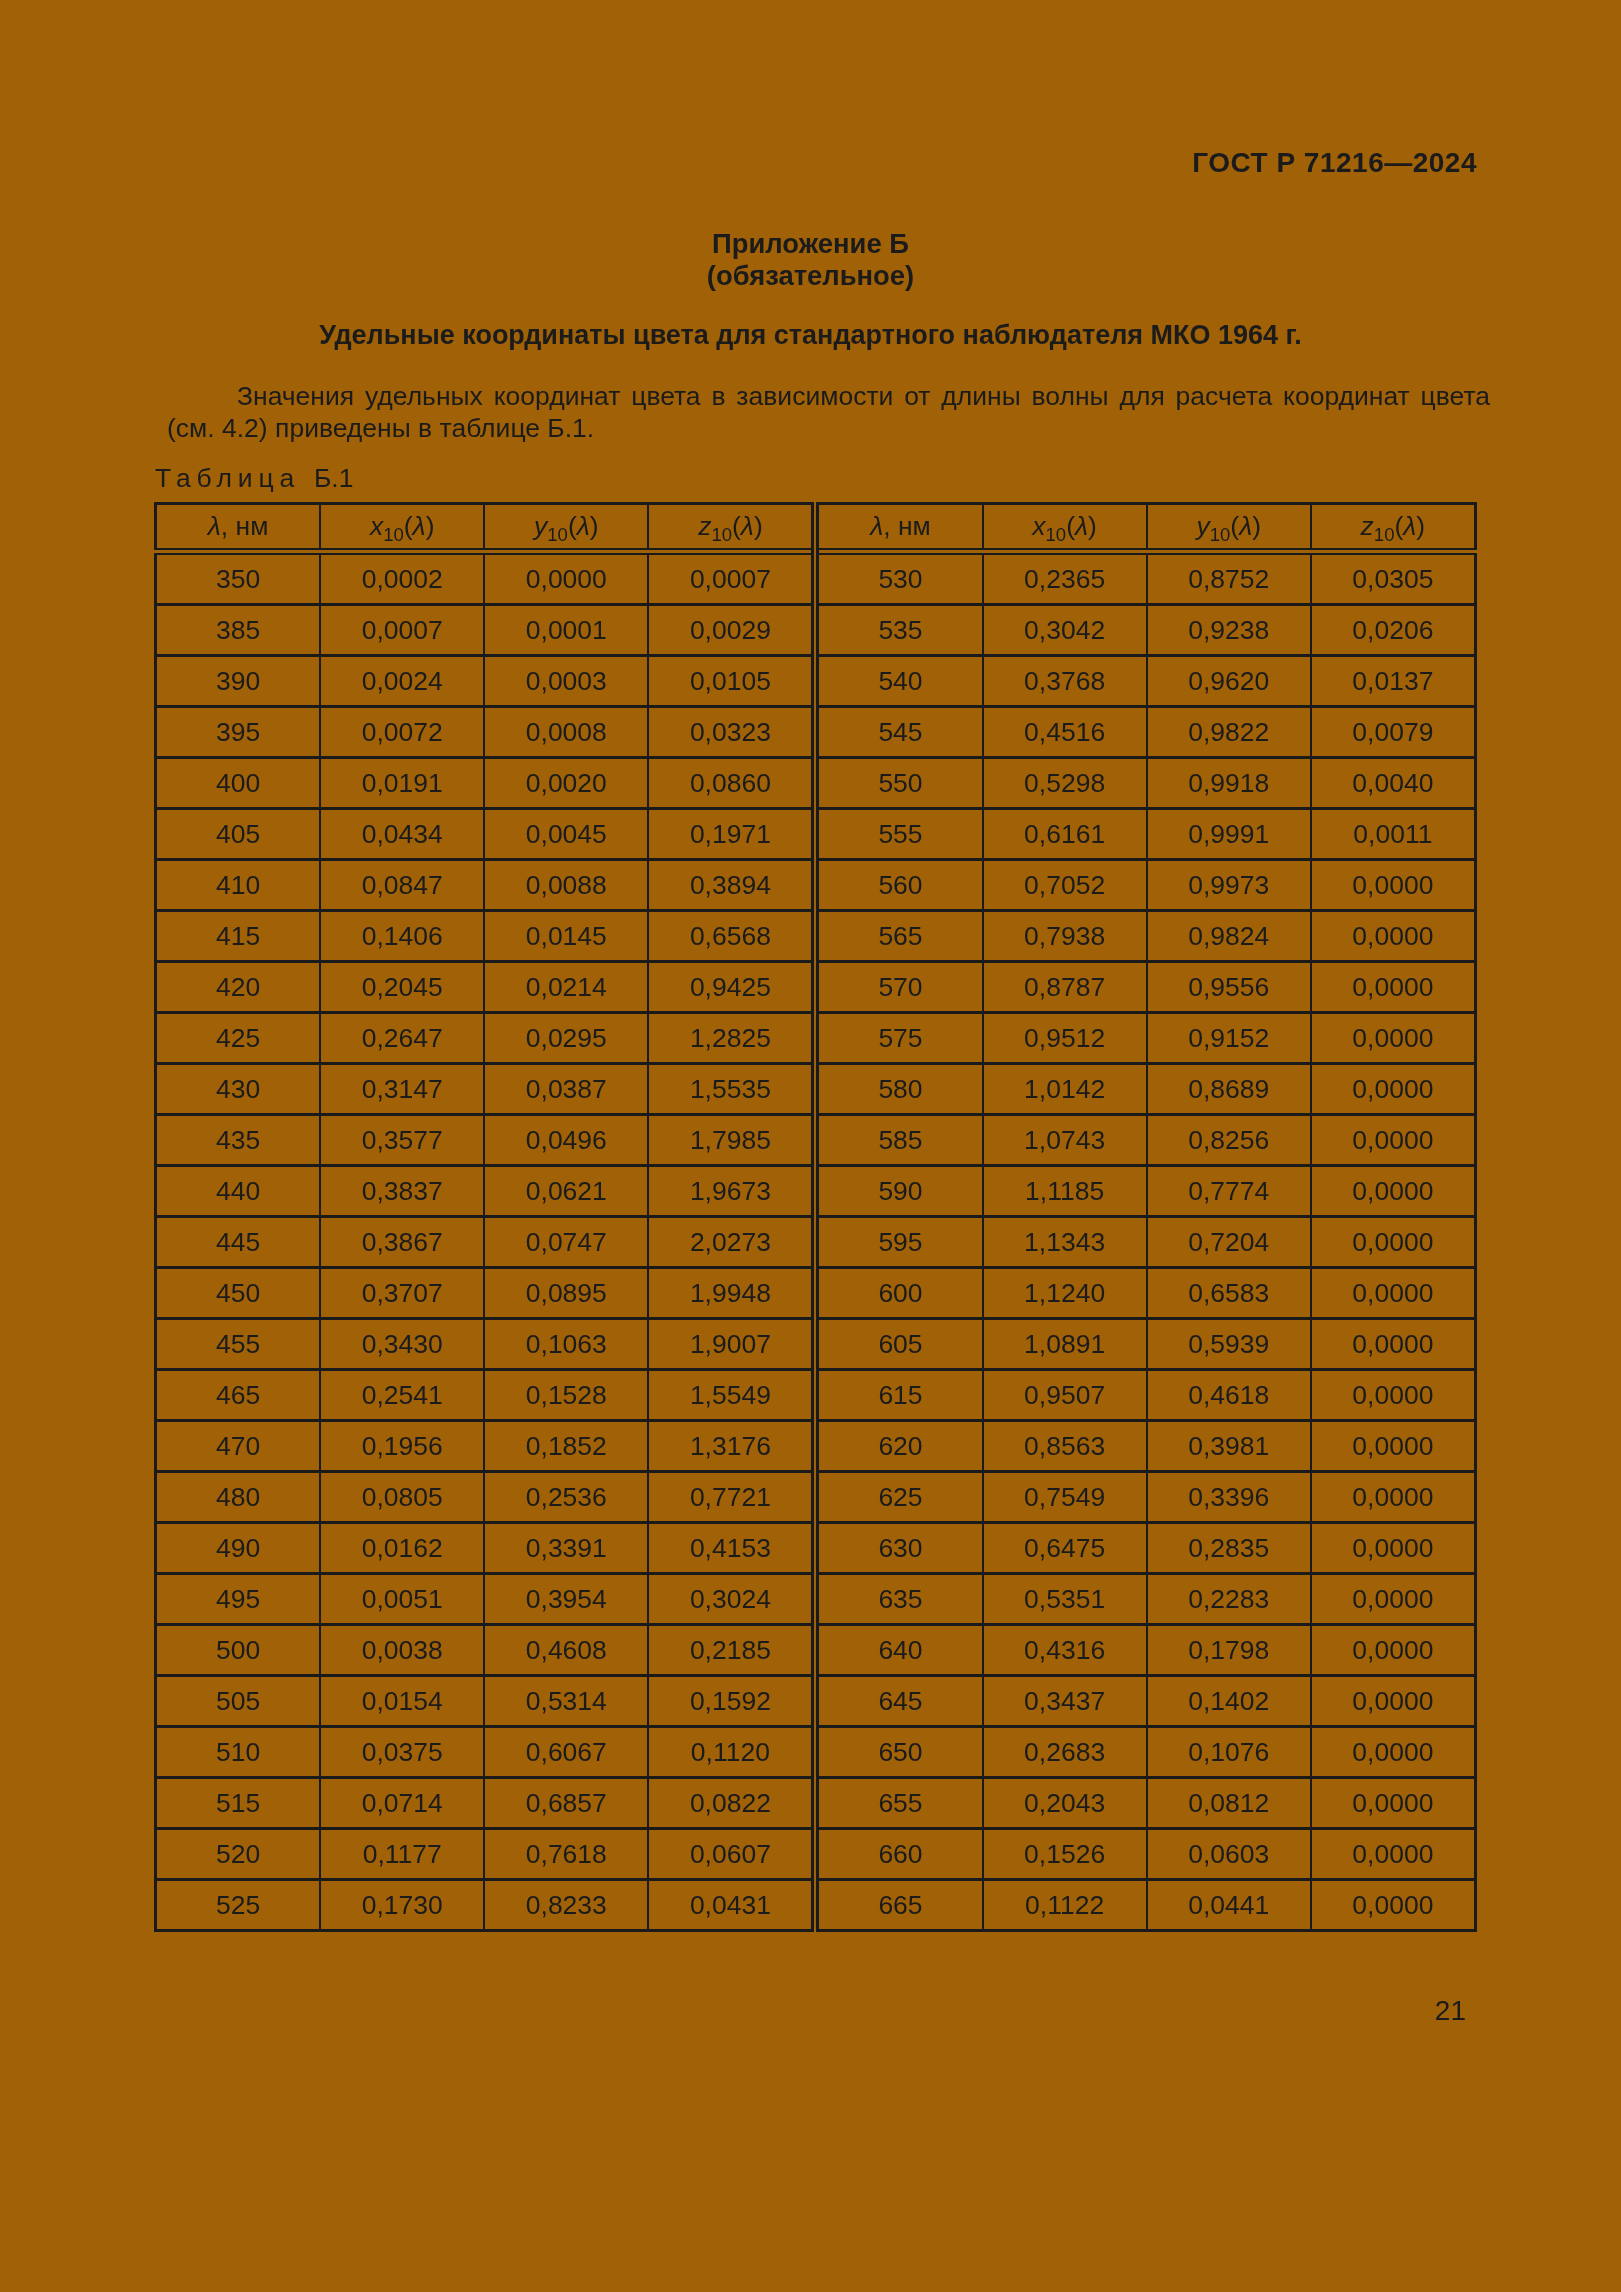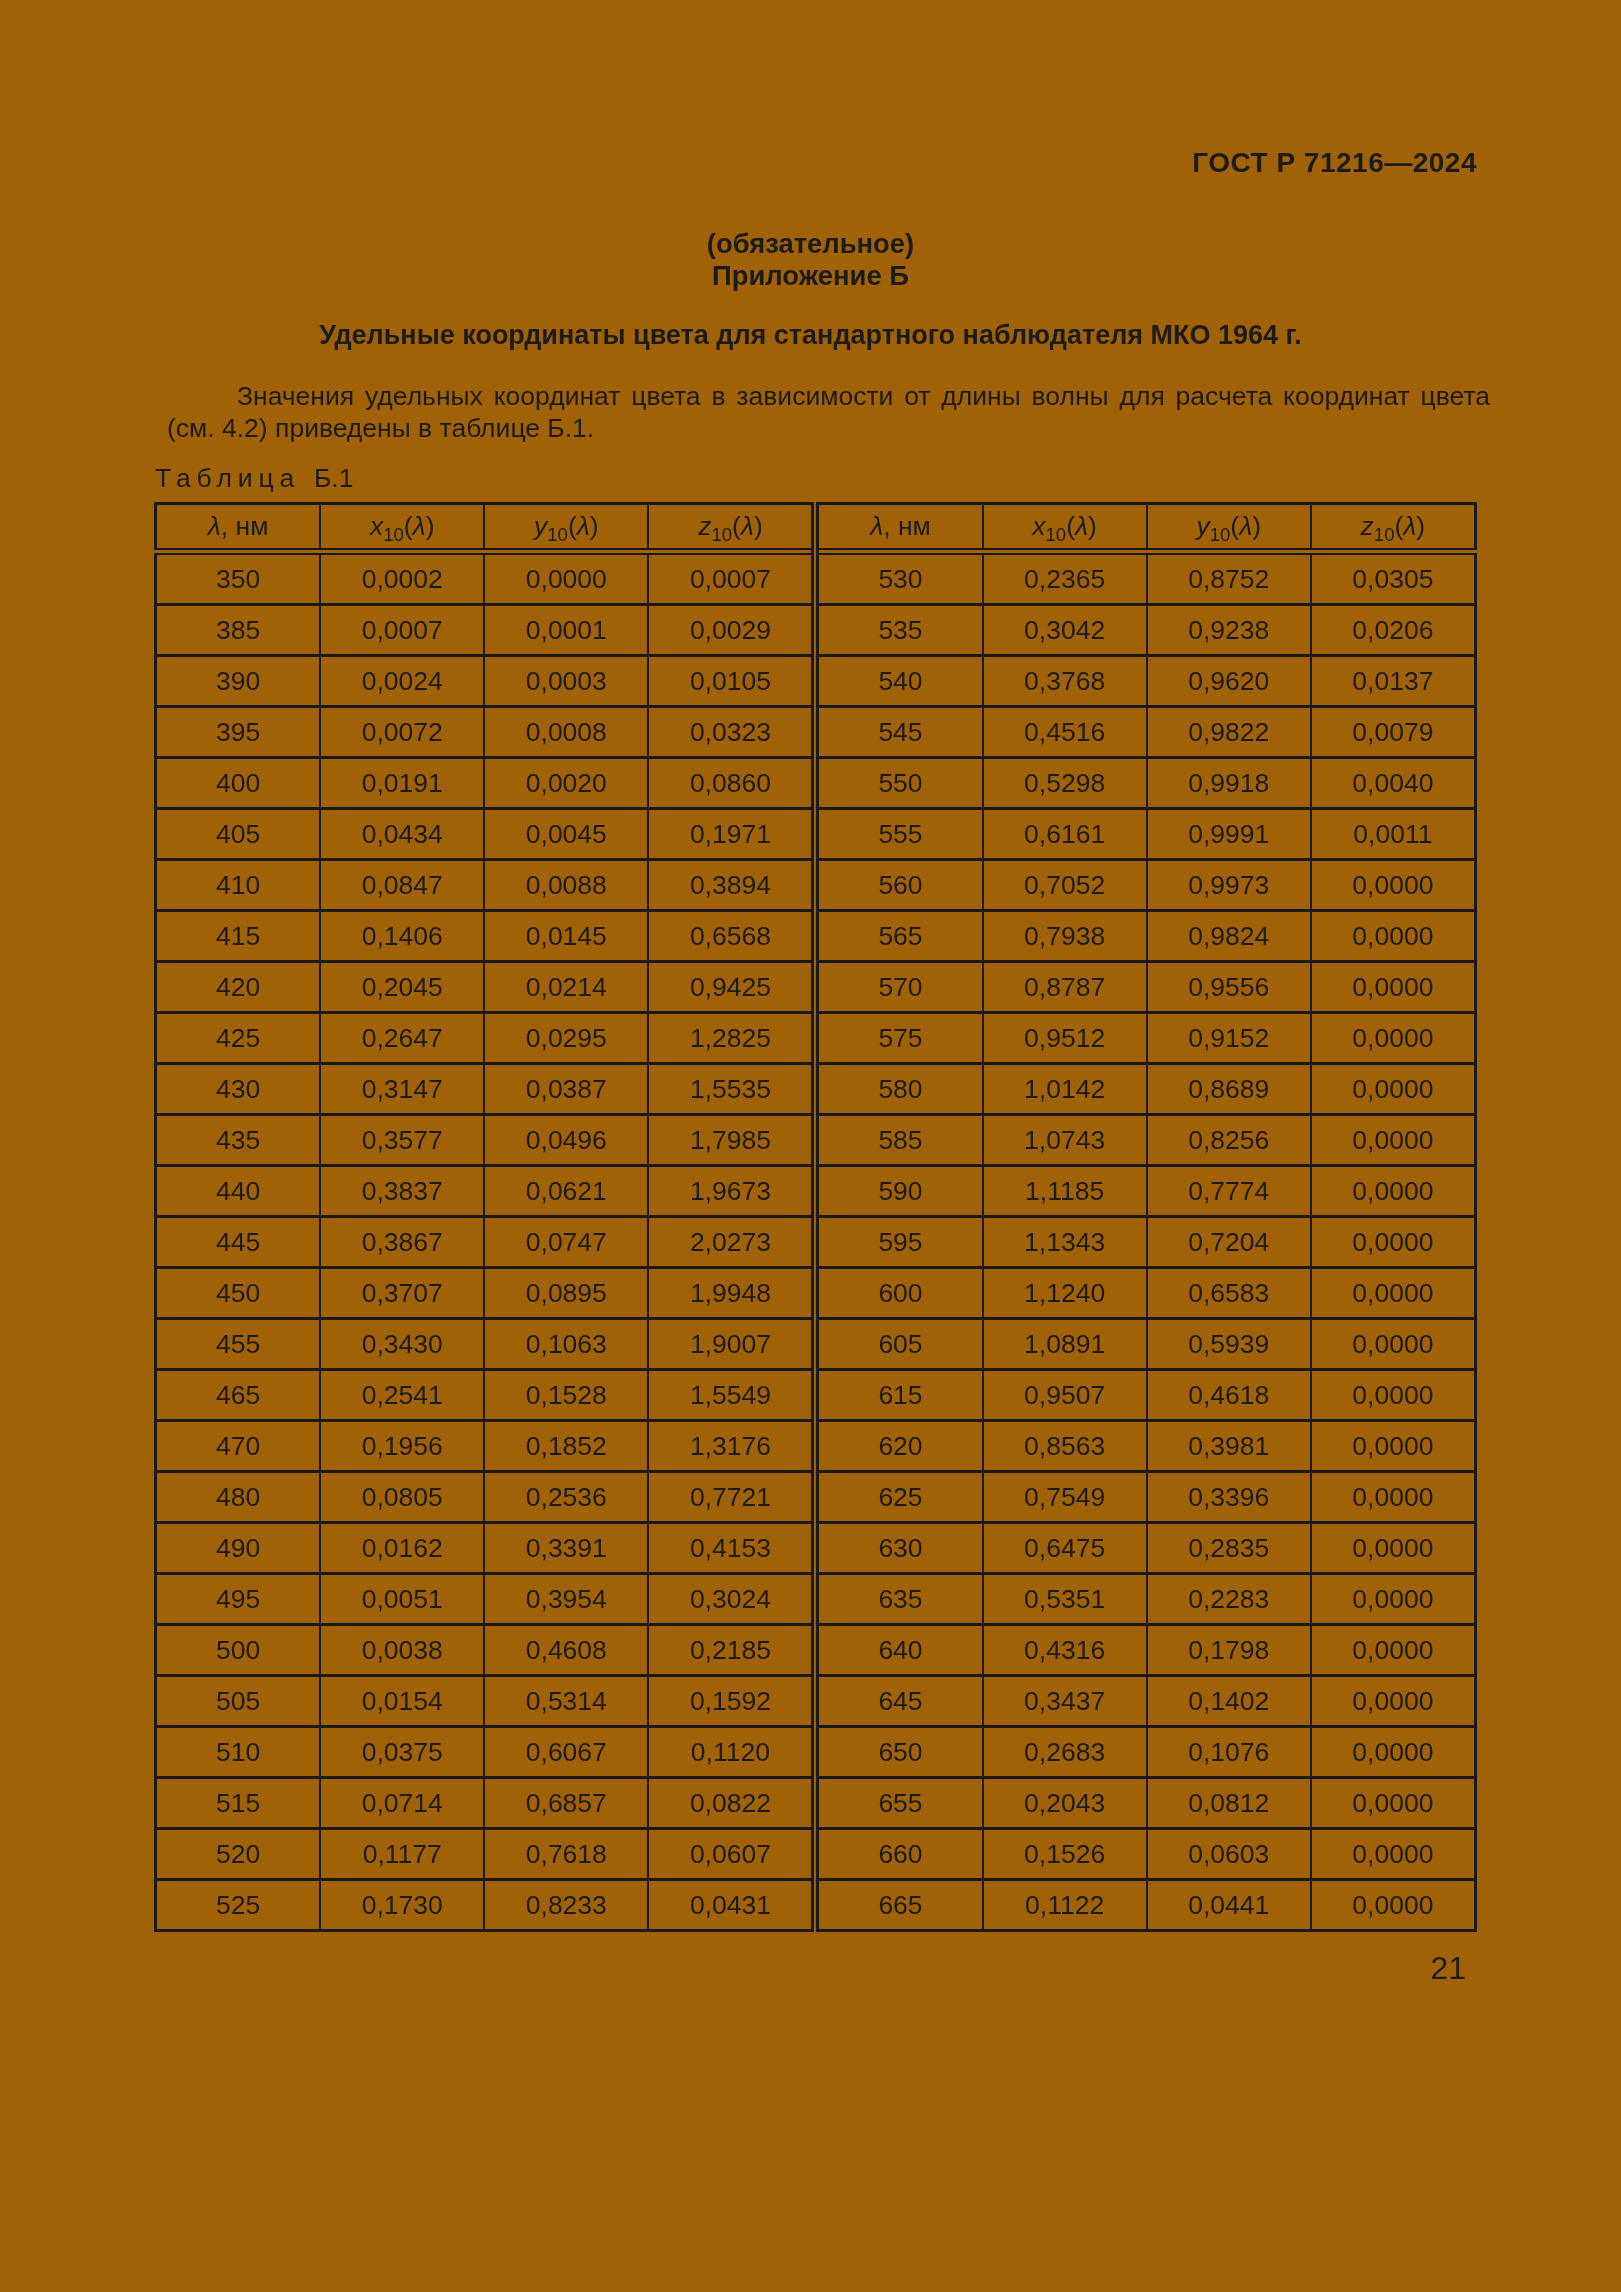--- a/index.html
+++ b/index.html
@@ -100,35 +100,35 @@
   }
   table.data i {
     font-style: italic;
   }
   table.data sub {
     font-size: 70%;
     line-height: 0;
   }
   .page-number {
     position: absolute;
-    top: 1950px;
+    top: 1995px;
     right: 155px;
-    font-size: 32px;
+    font-size: 28px;
   }
 </style>
 </head>
 <body>
 
 <div class="page">
 
   <div class="doc-number">ГОСТ Р 71216—2024</div>
 
   <div class="appendix-head">
+    <div>Приложение Б</div>
     <div>(обязательное)</div>
-    <div>Приложение Б</div>
   </div>
 
   <h1 class="section-title">Удельные координаты цвета для стандартного наблюдателя МКО 1964 г.</h1>
 
   <p class="intro">Значения удельных координат цвета в зависимости от длины волны для расчета координат цвета (см. 4.2) приведены в таблице Б.1.</p>
 
   <div class="table-caption">
     <span class="spaced">Таблица</span><span>Б.1</span>
   </div>
 

